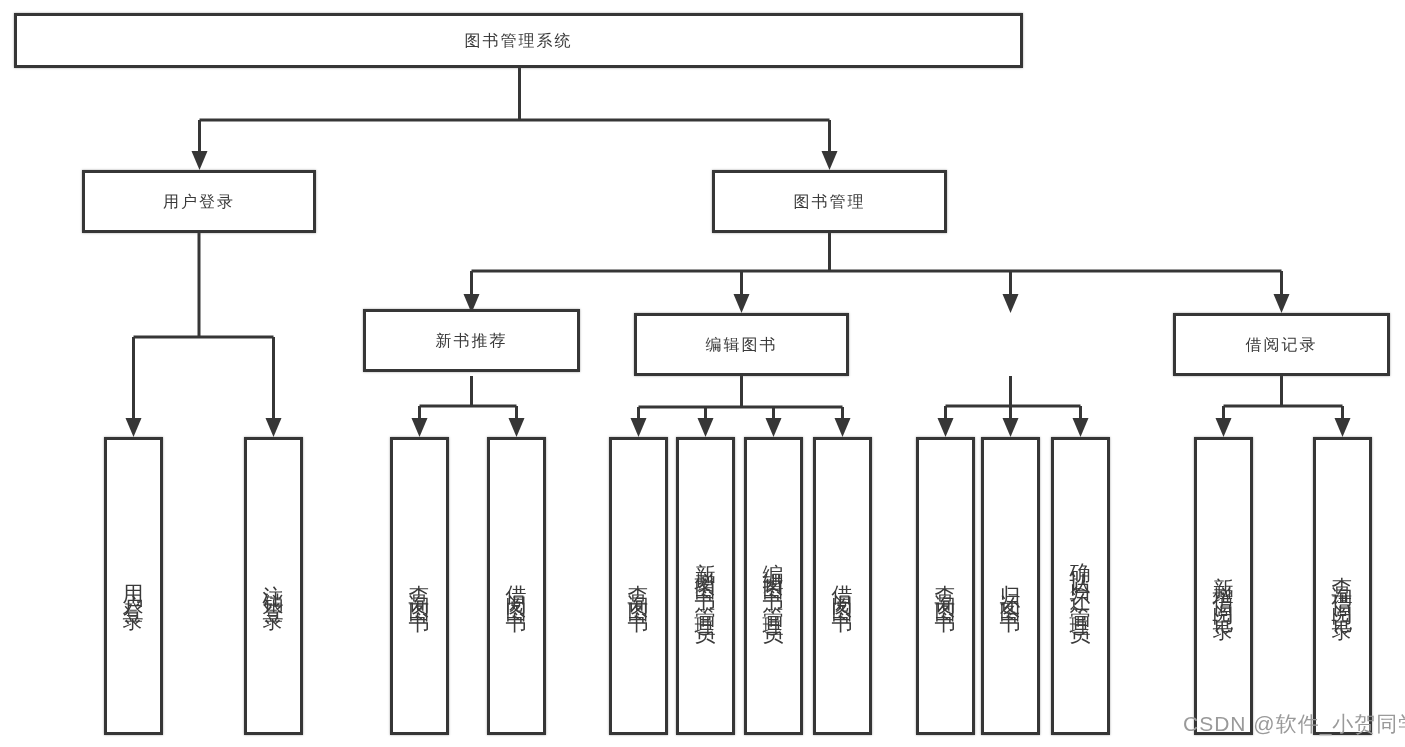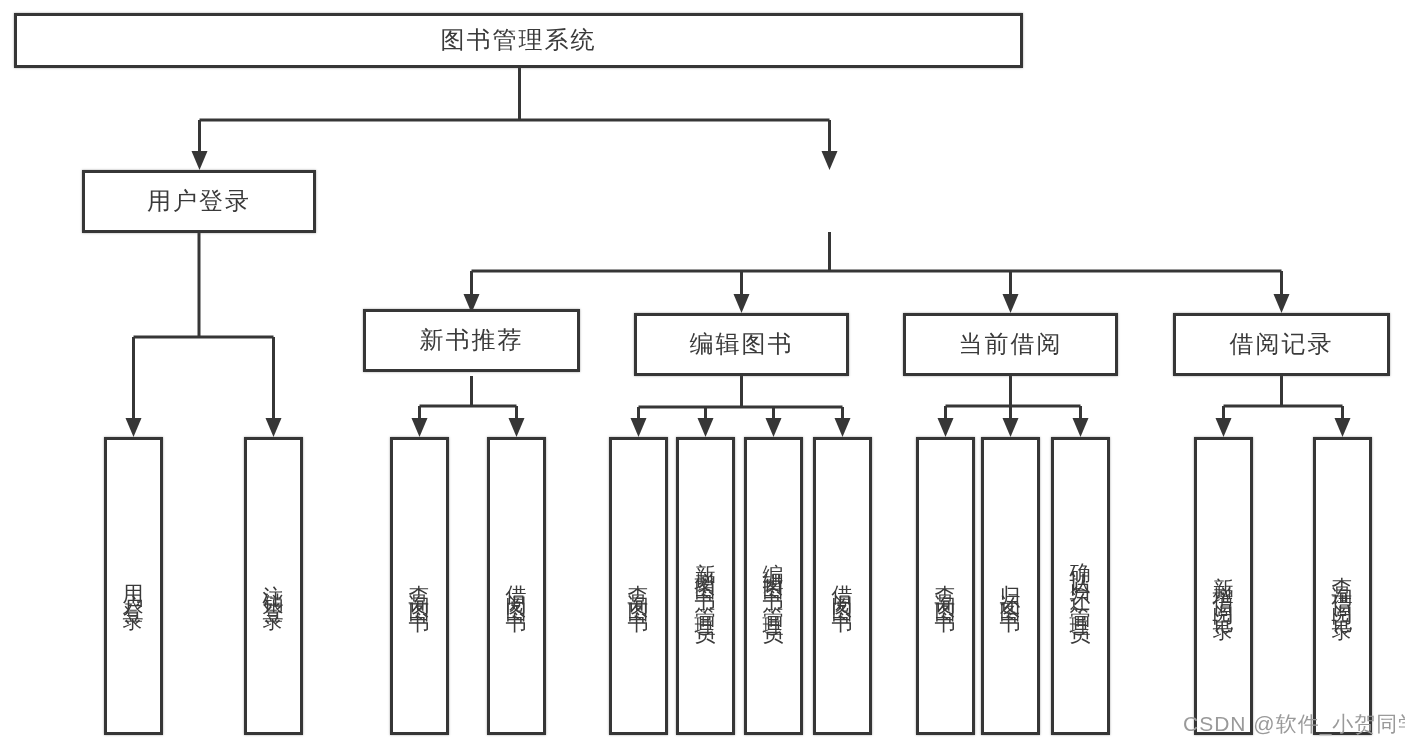--- a/index.html
+++ b/index.html
@@ -5,21 +5,21 @@
   html,body{margin:0;padding:0;background:#fff;}
   .stage{
     position:relative;width:1405px;height:747px;background:#fff;
     font-family:"Liberation Sans",sans-serif;overflow:hidden;
   }
   .wires{position:absolute;left:0;top:0;z-index:1;}
   .box{
     position:absolute;z-index:2;box-sizing:border-box;
     border:3px solid #363636;background:#fff;
     display:flex;align-items:center;justify-content:center;
-    color:#3a3a3a;font-size:24px;letter-spacing:2px;
+    color:#3a3a3a;font-size:16px;letter-spacing:2px;
     box-shadow:0 0 2px rgba(90,90,90,.55);
     text-align:center;line-height:1.2;
   }
   .box.vert{
     writing-mode:vertical-rl;text-orientation:mixed;
     font-size:21px;letter-spacing:0.42em;
     padding:6px 0;
   }
   .watermark{
     position:absolute;z-index:3;left:1183px;top:710px;
@@ -72,29 +72,29 @@
     </g>
   </svg>
 
   <div class="box" style="left:14px;top:13px;width:1009px;height:55px">
     <span>图书管理系统</span>
   </div>
 
   <div class="box" style="left:82px;top:170px;width:234px;height:63px">
     <span>用户登录</span>
   </div>
+  <div class="box" style="left:712px;top:170px;width:235px;height:63px">
+    <span>图书管理</span>
+  </div>
 
   <div class="box" style="left:363px;top:309px;width:217px;height:63px">
     <span>新书推荐</span>
   </div>
   <div class="box" style="left:634px;top:313px;width:215px;height:63px">
     <span>编辑图书</span>
-  </div>
-  <div class="box" style="left:903px;top:313px;width:215px;height:63px">
-    <span>当前借阅</span>
   </div>
   <div class="box" style="left:1173px;top:313px;width:217px;height:63px">
     <span>借阅记录</span>
   </div>
 
   <div class="box vert" style="left:104px;top:437px;width:59px;height:298px">
     <span>用户登录</span>
   </div>
   <div class="box vert" style="left:244px;top:437px;width:59px;height:298px">
     <span>注销登录</span>

